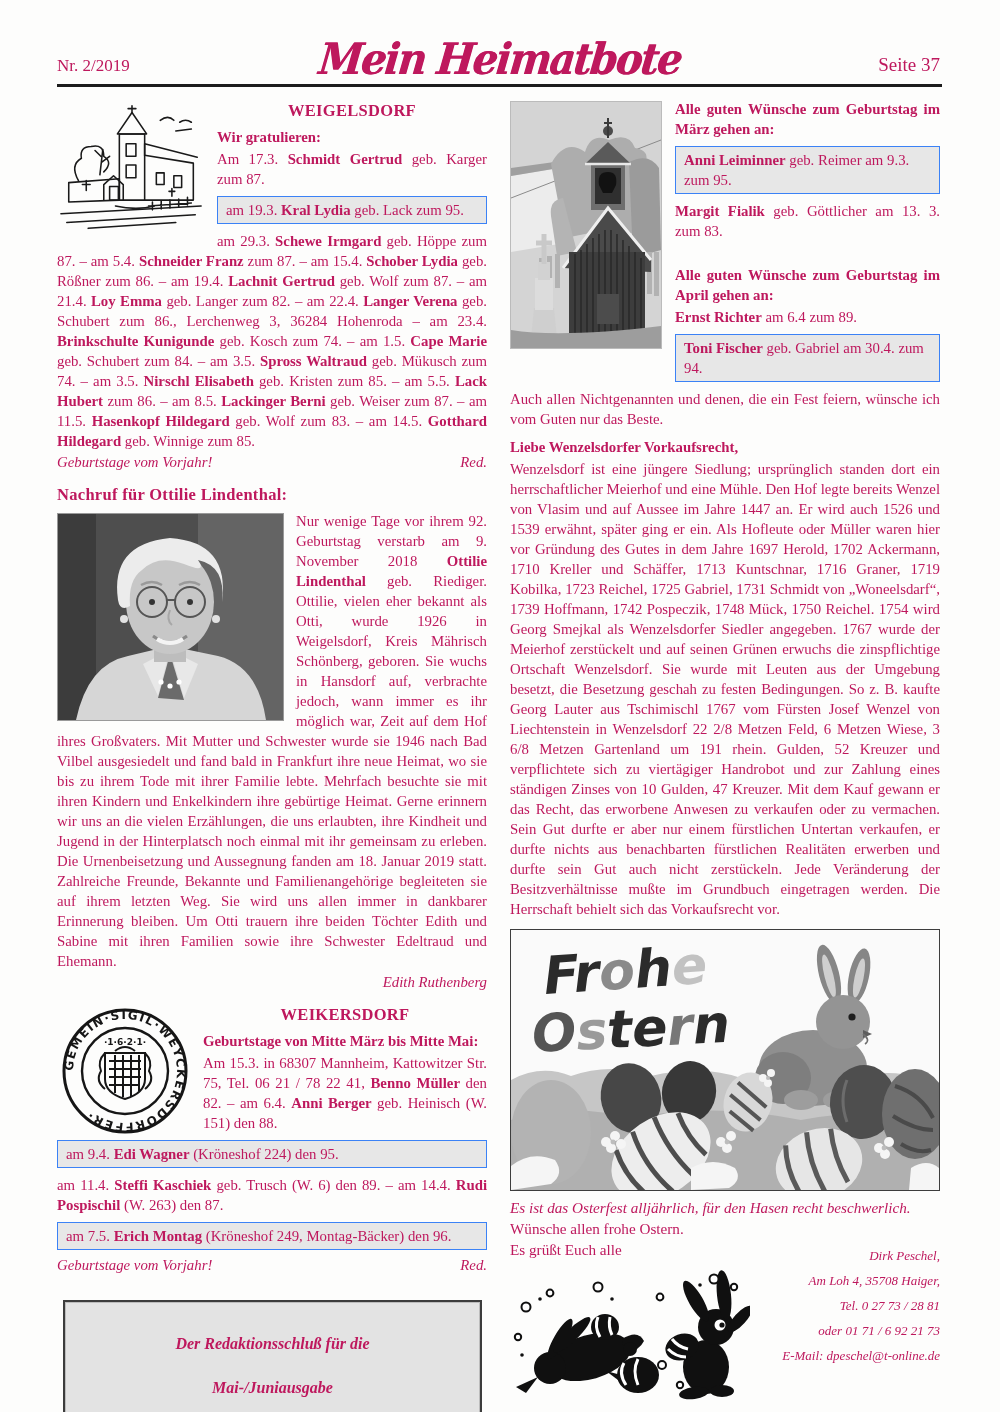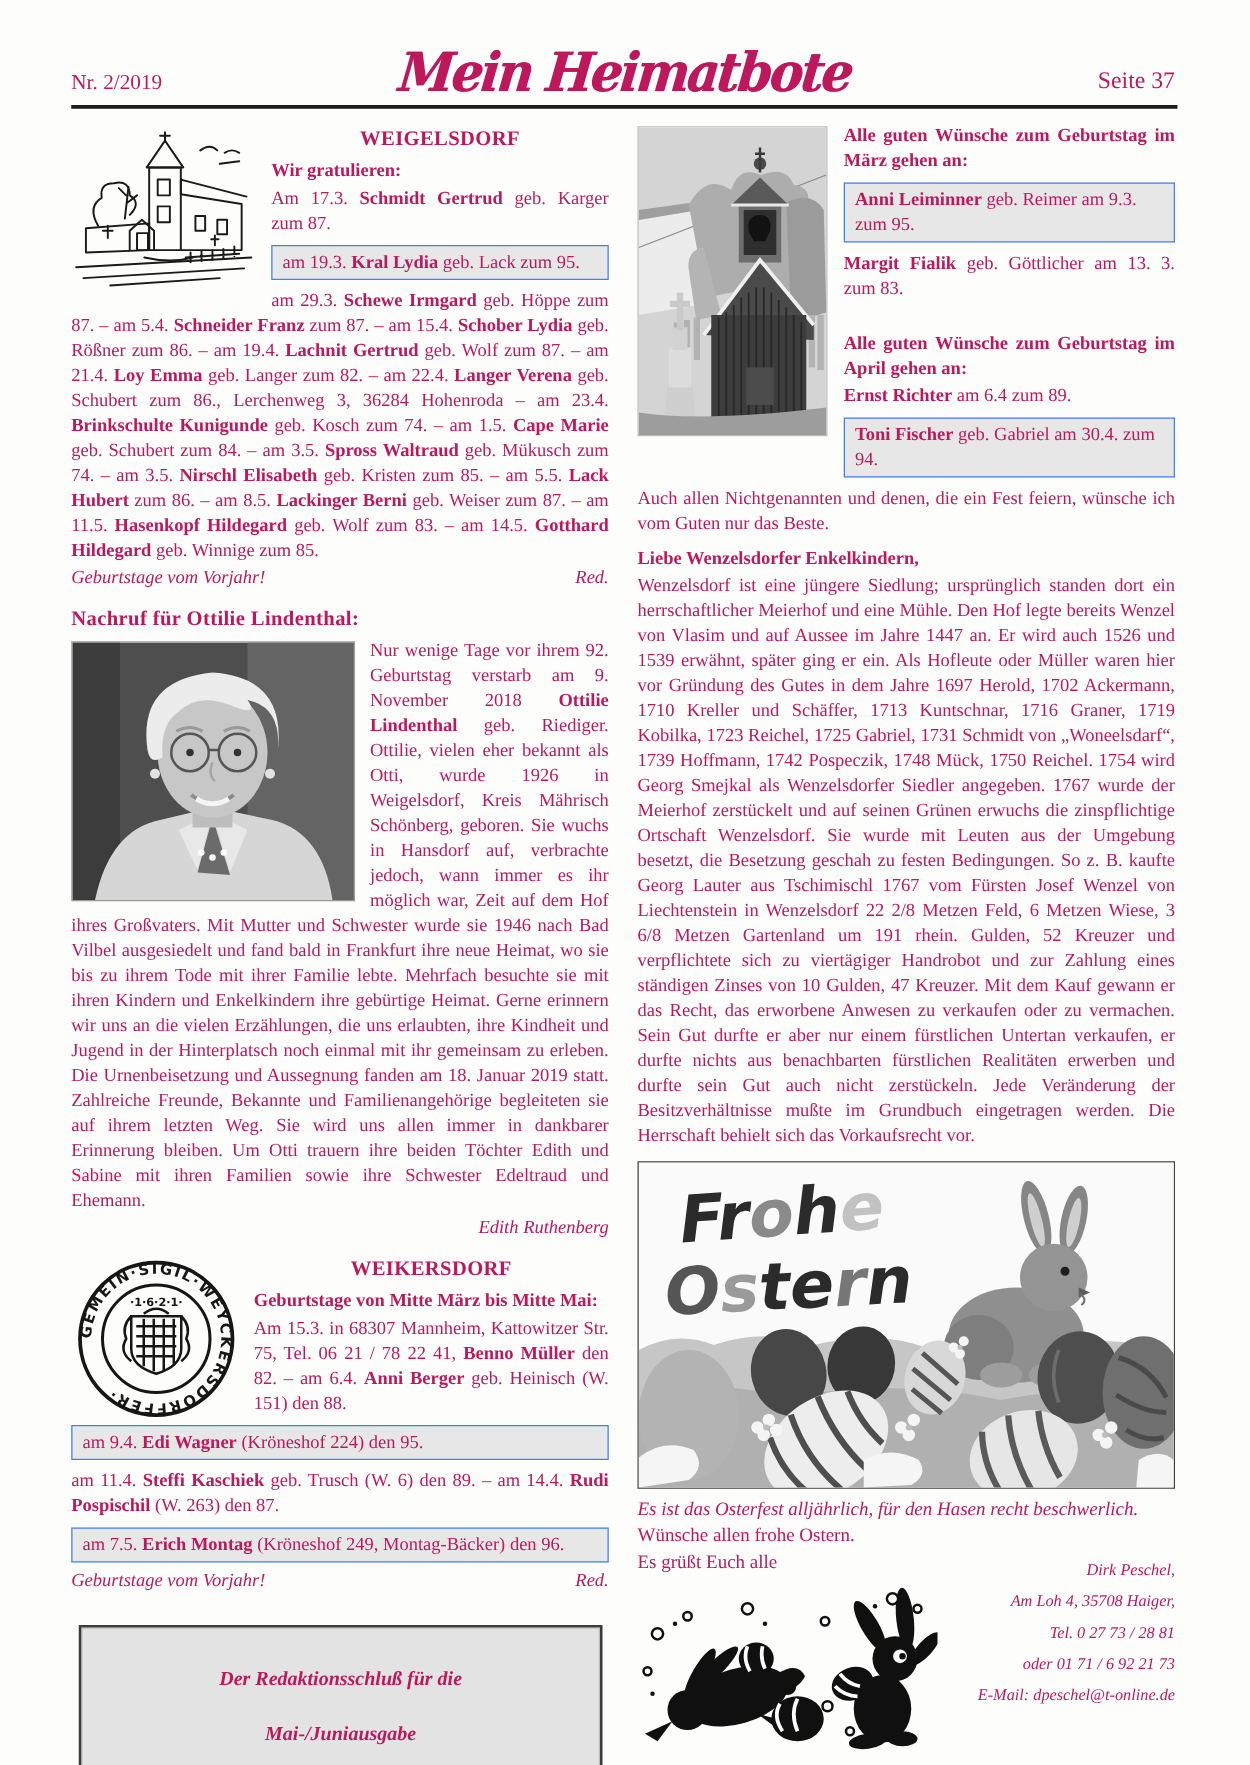--- a/index.html
+++ b/index.html
@@ -225,21 +225,21 @@
         <p class="bt"><b>Margit Fialik</b> geb. Göttlicher am 13. 3. zum 83.</p>
         <p class="bt bold-head" style="margin-top:24px">Alle guten Wünsche zum Geburtstag im April gehen an:</p>
         <p class="bt"><b>Ernst Richter</b> am 6.4 zum 89.</p>
         <div class="graybox">
           <p class="bt"><b>Toni Fischer</b> geb. Gabriel am 30.4. zum 94.</p>
         </div>
         <p class="bt clear">Auch allen Nichtgenannten und denen, die ein Fest feiern, wünsche ich vom Guten nur das Beste.</p>
       </section>
 
       <section style="margin-bottom:6px;">
-        <p class="bt bold-head">Liebe Wenzelsdorfer Enkelkindern,</p>
+        <p class="bt bold-head">Liebe Wenzelsdorfer Vorkaufsrecht,</p>
         <p class="bt">Wenzelsdorf ist eine jüngere Siedlung; ursprünglich standen dort ein herrschaftlicher Meierhof und eine Mühle. Den Hof legte bereits Wenzel von Vlasim und auf Aussee im Jahre 1447 an. Er wird auch 1526 und 1539 erwähnt, später ging er ein. Als Hofleute oder Müller waren hier vor Gründung des Gutes in dem Jahre 1697 Herold, 1702 Ackermann, 1710 Kreller und Schäffer, 1713 Kuntschnar, 1716 Graner, 1719 Kobilka, 1723 Reichel, 1725 Gabriel, 1731 Schmidt von „Woneelsdarf“, 1739 Hoffmann, 1742 Pospeczik, 1748 Mück, 1750 Reichel. 1754 wird Georg Smejkal als Wenzelsdorfer Siedler angegeben. 1767 wurde der Meierhof zerstückelt und auf seinen Grünen erwuchs die zinspflichtige Ortschaft Wenzelsdorf. Sie wurde mit Leuten aus der Umgebung besetzt, die Besetzung geschah zu festen Bedingungen. So z. B. kaufte Georg Lauter aus Tschimischl 1767 vom Fürsten Josef Wenzel von Liechtenstein in Wenzelsdorf 22 2/8 Metzen Feld, 6 Metzen Wiese, 3 6/8 Metzen Gartenland um 191 rhein. Gulden, 52 Kreuzer und verpflichtete sich zu viertägiger Handrobot und zur Zahlung eines ständigen Zinses von 10 Gulden, 47 Kreuzer. Mit dem Kauf gewann er das Recht, das erworbene Anwesen zu verkaufen oder zu vermachen. Sein Gut durfte er aber nur einem fürstlichen Untertan verkaufen, er durfte nichts aus benachbarten fürstlichen Realitäten erwerben und durfte sein Gut auch nicht zerstückeln. Jede Veränderung der Besitzverhältnisse mußte im Grundbuch eingetragen werden. Die Herrschaft behielt sich das Vorkaufsrecht vor.</p>
       </section>
 
       <section style="margin-bottom:0;">
         <svg class="easter-fig" viewBox="0 0 428 260">
           <rect width="428" height="260" fill="#fafafa"></rect>
 
           <path d="M0 150 q30 -16 60 -4 q40 -14 80 0 q50 -12 90 2 q45 -10 90 0 q60 -12 108 4 L428 260 L0 260 Z" fill="#c6c6c6"></path>
           <path d="M0 190 q60 -18 120 -2 q80 -16 170 2 q70 -14 138 2 L428 260 L0 260 Z" fill="#b0b0b0"></path>
 

